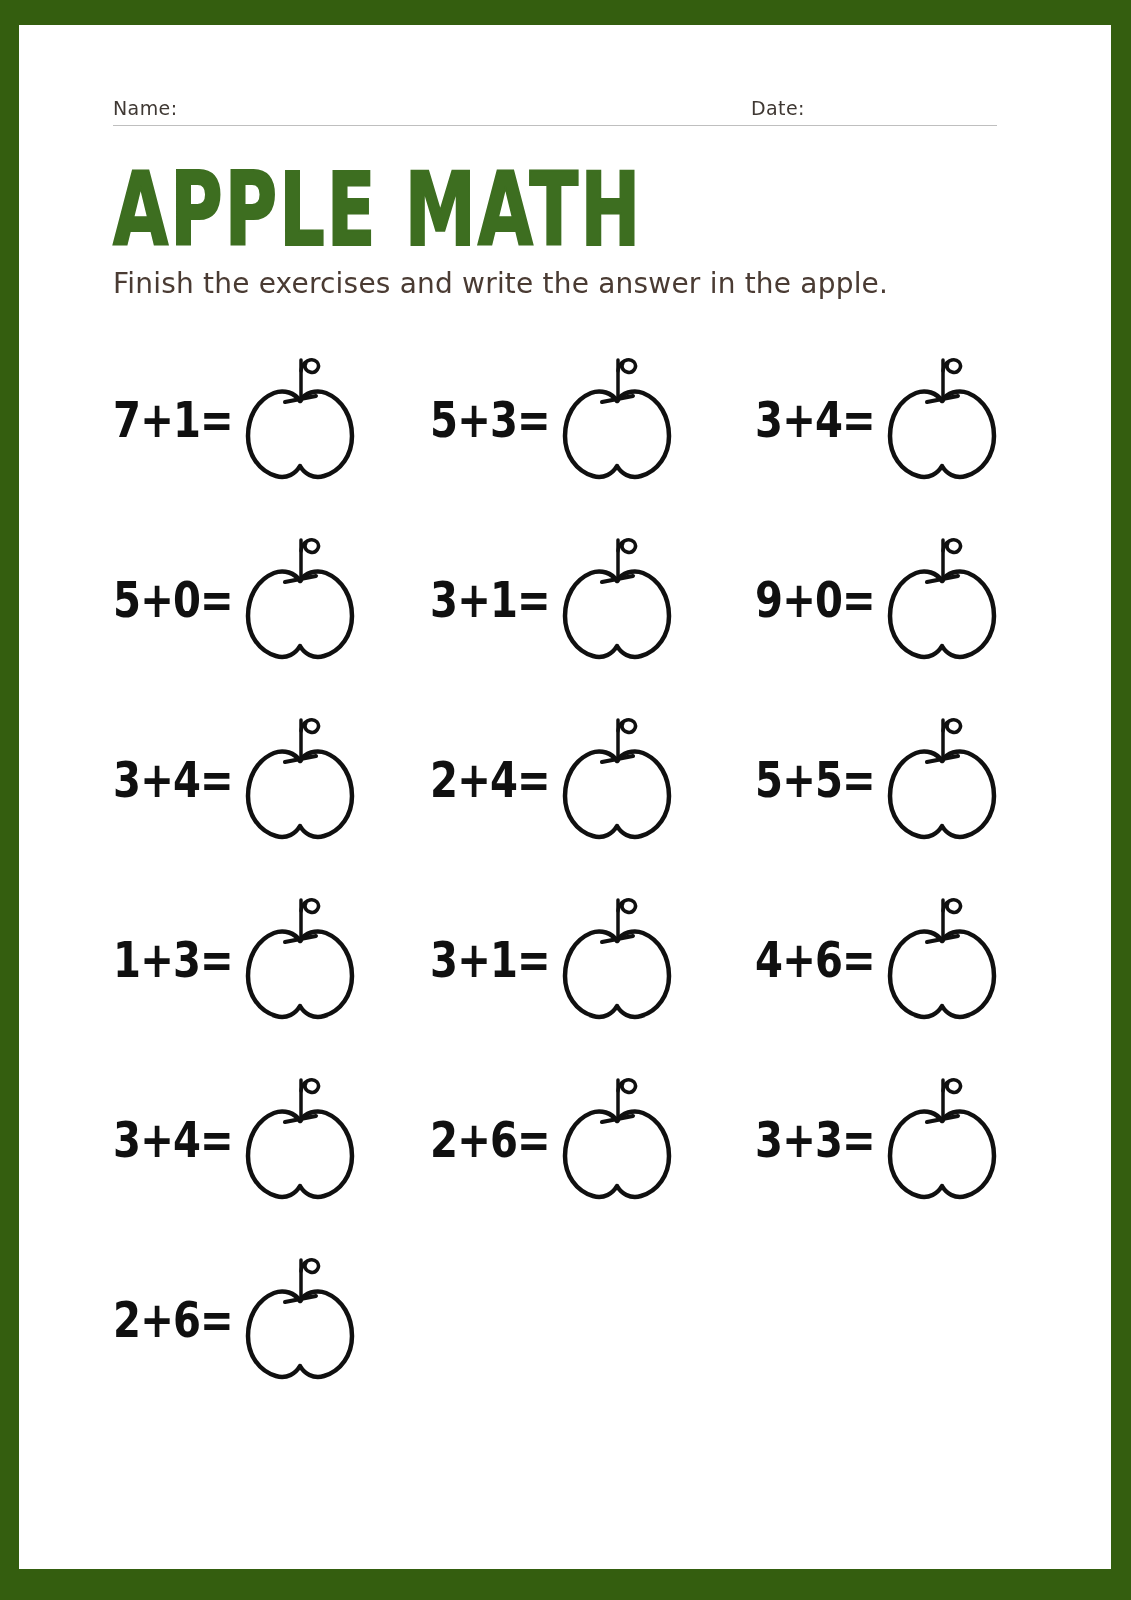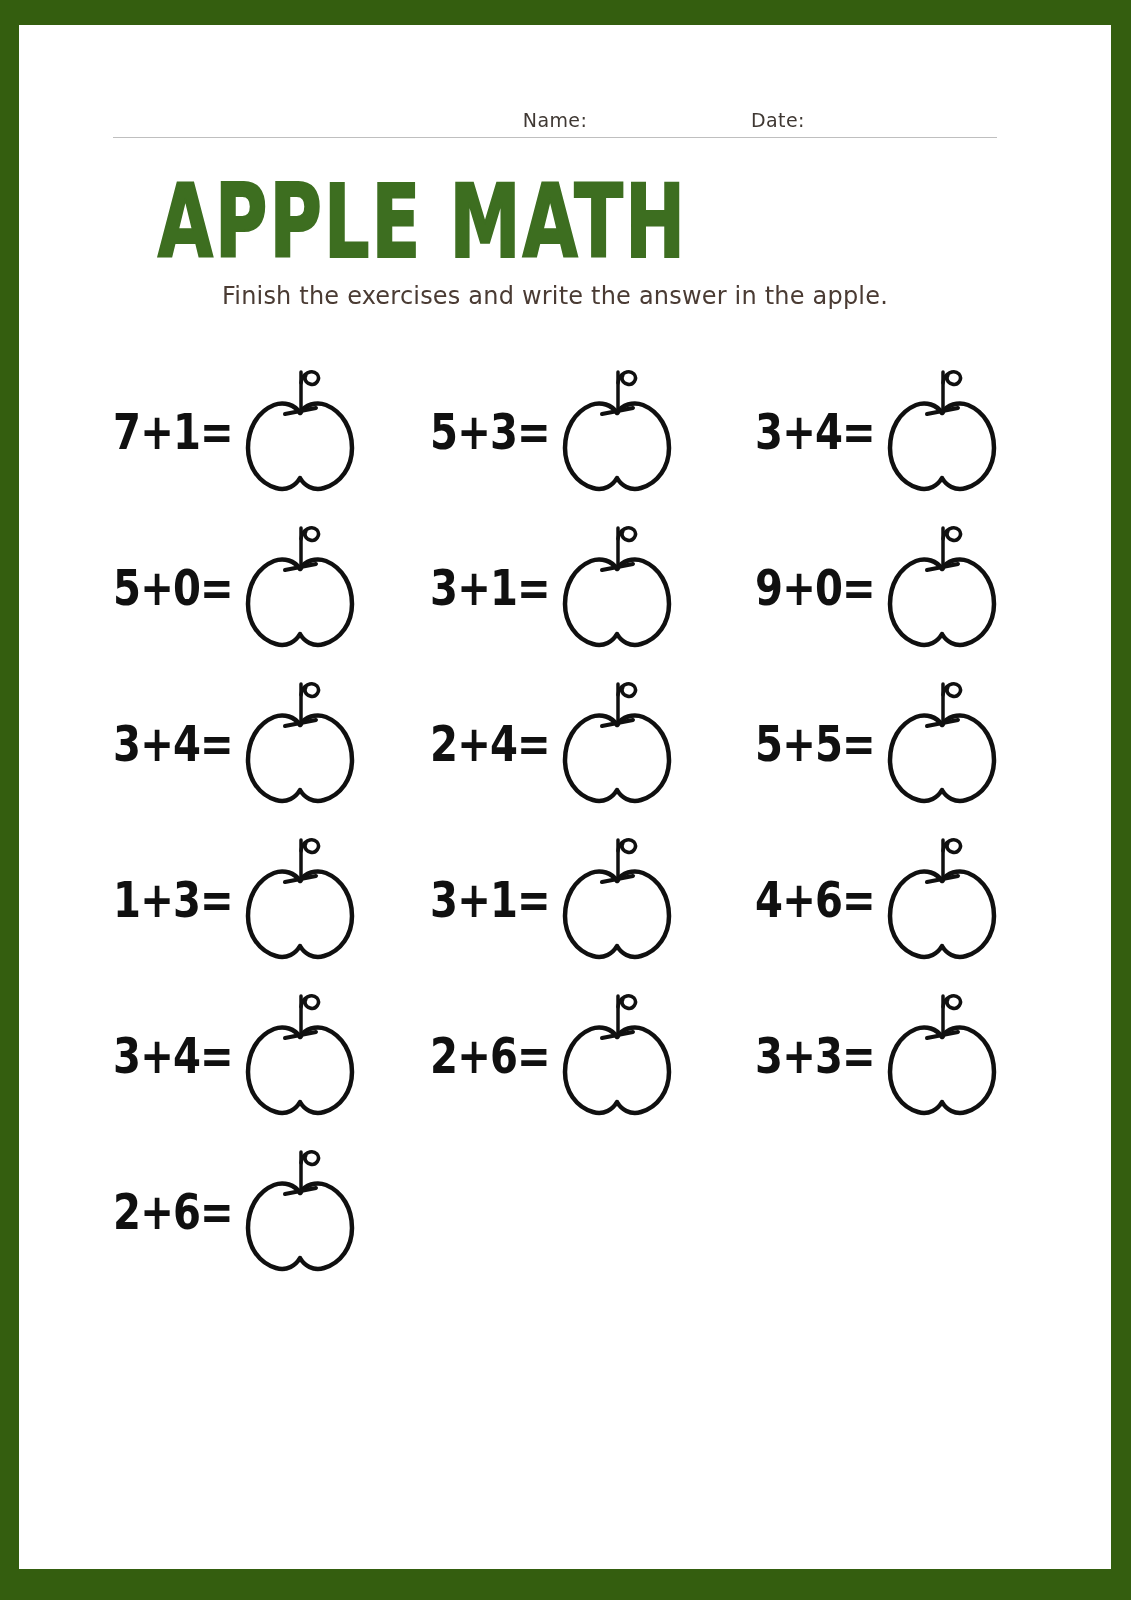--- a/index.html
+++ b/index.html
@@ -20,23 +20,22 @@
   }
   .frame{
     position:relative;
     width:1131px;height:1600px;
     background:var(--frame-green);
   }
   .page{
     position:absolute;
     left:19px;top:25px;right:20px;bottom:31px;
     background:var(--paper);
-    padding:12px 114px 0 94px;
+    padding:0 114px 0 94px;
     overflow:hidden;
-    text-align:center;
   }
   .header{
     position:relative;
     margin-top:72px;
     height:28px;
     font-size:19px;
     color:var(--label-color);
     letter-spacing:0.4px;
   }
   .header .date{position:absolute;left:638px;top:0;}
@@ -52,30 +51,30 @@
     font-weight:bold;
     color:var(--title-green);
     -webkit-text-stroke:2.2px var(--title-green);
     letter-spacing:3px;
     transform:scaleX(0.70);
     transform-origin:0 50%;
     white-space:nowrap;
   }
   .subtitle{
     margin:8px 0 0 0;
-    font-size:24px;
+    font-size:28px;
     line-height:32px;
     color:var(--subtitle-brown);
     letter-spacing:0.2px;
   }
   .grid{
     margin-top:50px;
     display:grid;
     grid-template-columns:317px 325px 1fr;
-    row-gap:24px;
+    row-gap:48px;
   }
   .cell{
     height:132px;
     display:flex;
     align-items:center;
   }
   .eq{
     flex:0 0 127px;
     width:127px;
     font-size:49px;

